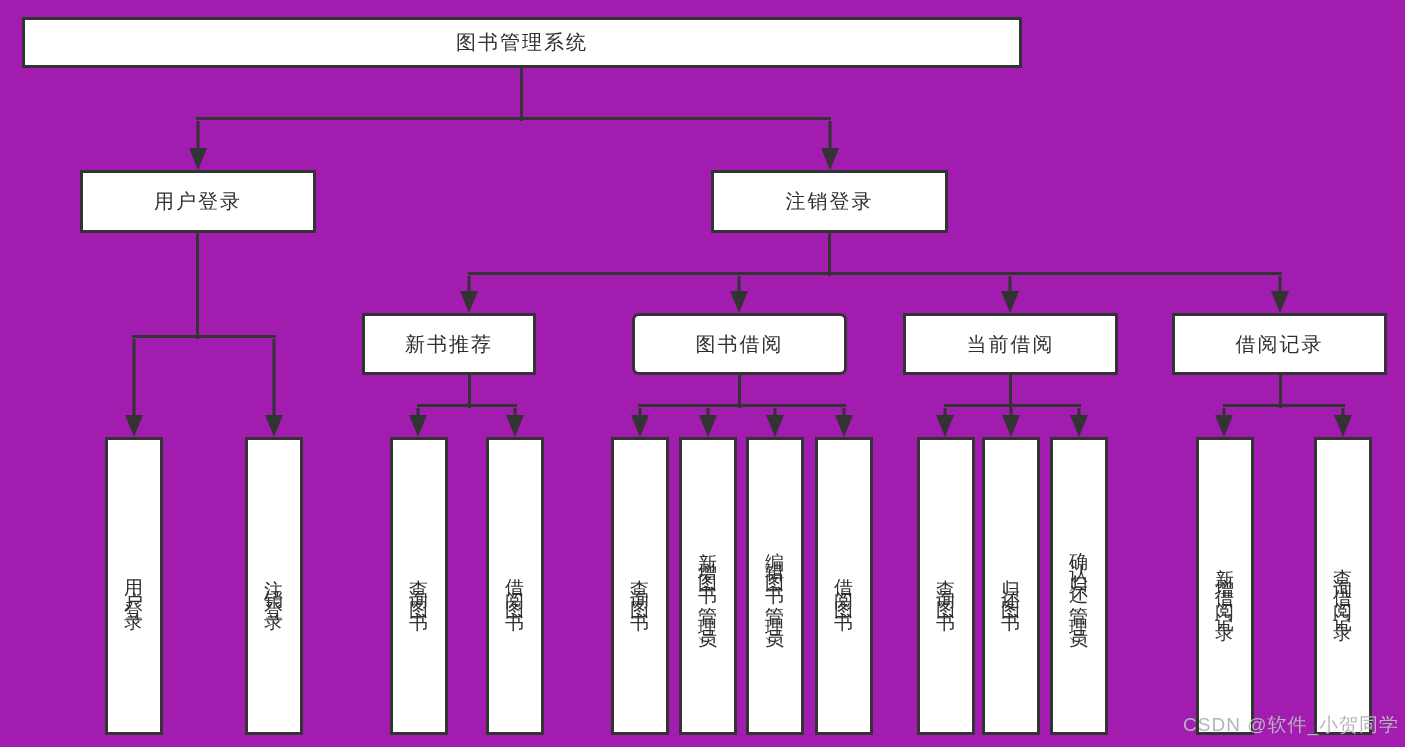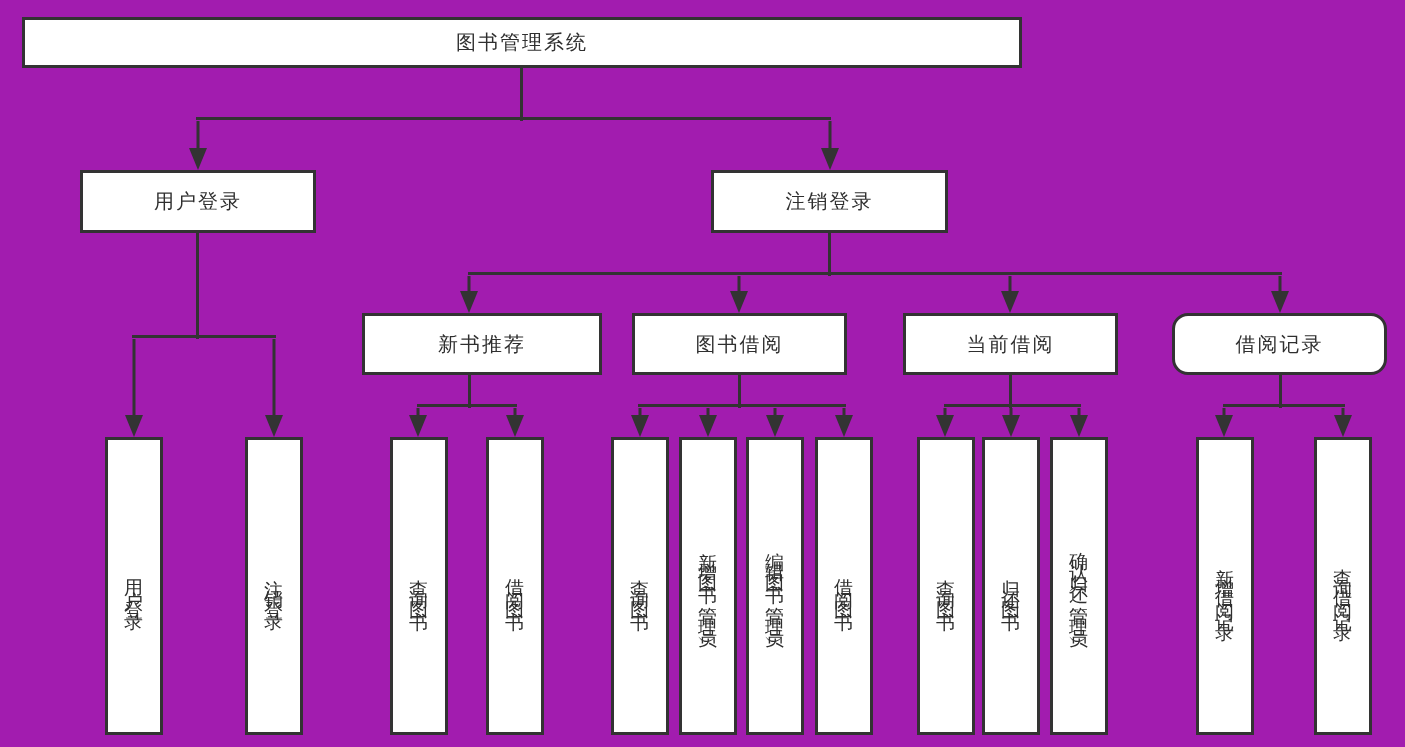--- a/index.html
+++ b/index.html
@@ -65,24 +65,24 @@
 </head>
 <body>
 
 <div id="canvas">
 
   <div class="node" style="left:22px;top:17px;width:1000px;height:51px;">图书管理系统</div>
 
   <div class="node" style="left:80px;top:170px;width:236px;height:63px;">用户登录</div>
   <div class="node" style="left:711px;top:170px;width:237px;height:63px;">注销登录</div>
 
-  <div class="node" style="left:362px;top:313px;width:240px;height:62px;">新书推荐</div>
-  <div class="node" style="left:632px;top:313px;width:215px;height:62px;">图书借阅</div>
+  <div class="node" style="left:362px;top:313px;width:174px;height:62px;">新书推荐</div>
+  <div class="node" style="left:632px;top:313px;width:215px;height:62px;border-radius:7px;">图书借阅</div>
   <div class="node" style="left:903px;top:313px;width:215px;height:62px;">当前借阅</div>
-  <div class="node" style="left:1172px;top:313px;width:215px;height:62px;border-radius:16px;">借阅记录</div>
+  <div class="node" style="left:1172px;top:313px;width:215px;height:62px;">借阅记录</div>
 
   <div class="node leaf" style="left:105px;top:437px;width:58px;height:298px;">用户登录</div>
   <div class="node leaf" style="left:245px;top:437px;width:58px;height:298px;">注销登录</div>
 
   <div class="node leaf" style="left:390px;top:437px;width:58px;height:298px;">查询图书</div>
   <div class="node leaf" style="left:486px;top:437px;width:58px;height:298px;">借阅图书</div>
 
   <div class="node leaf" style="left:611px;top:437px;width:58px;height:298px;">查询图书</div>
   <div class="node leaf" style="left:679px;top:437px;width:58px;height:298px;">新增图书（管理员）</div>
   <div class="node leaf" style="left:746px;top:437px;width:58px;height:298px;">编辑图书（管理员）</div>
@@ -181,13 +181,14 @@
       <div class="arrow" style="left: 1214px; top: 408px; width: 20px; height: 29px;">
         <div class="stem"></div>
         <div class="head"></div>
       </div>
       <div class="arrow" style="left: 1333px; top: 408px; width: 20px; height: 29px;">
         <div class="stem"></div>
         <div class="head"></div>
       </div>
     </div>
 
+  <div class="watermark">CSDN @软件_小贺同学</div>
 </div>
 
 </body></html>

